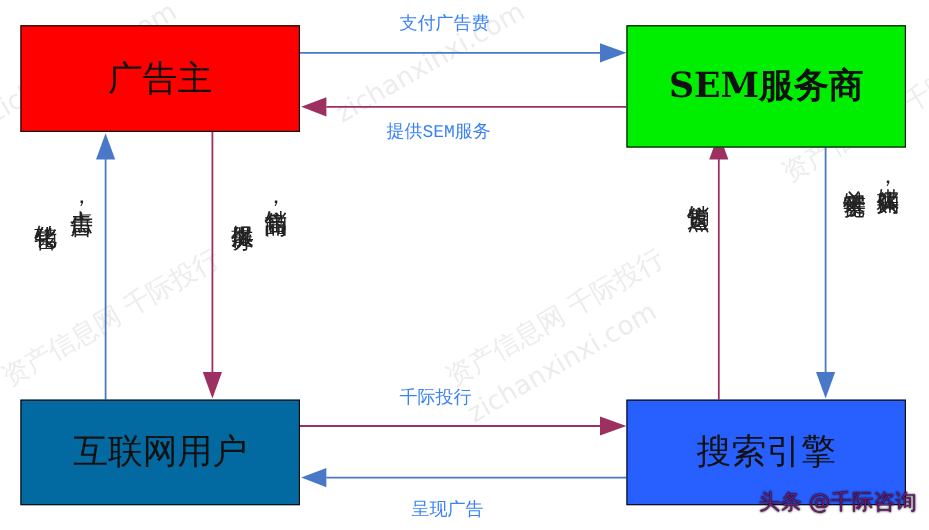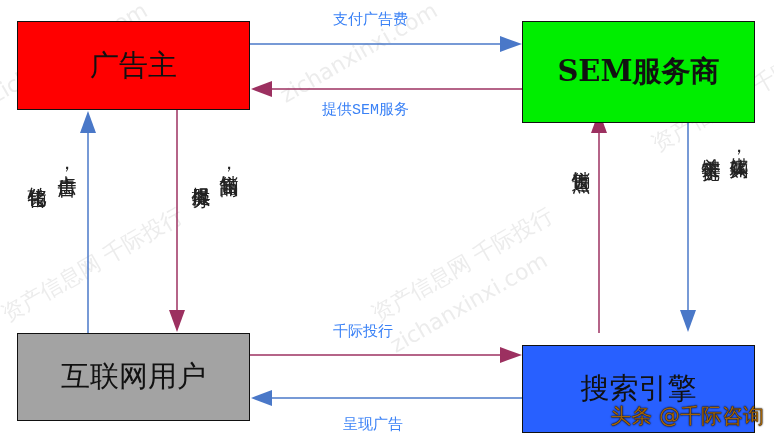--- a/index.html
+++ b/index.html
@@ -2,21 +2,21 @@
 <html><head>
 <meta charset="utf-8">
 <style>
   html,body{margin:0;padding:0;background:#fff;}
   body{width:774px;height:442px;position:relative;overflow:hidden;font-family:"DejaVu Serif","Liberation Serif",serif;}
   .box{position:absolute;border:1.5px solid #111;box-sizing:border-box;display:flex;align-items:center;justify-content:center;font-size:29px;color:#111;}
   .lbl{position:absolute;font-size:15px;color:#3b82f6;white-space:nowrap;}
   .vlbl{position:absolute;font-size:19px;color:#222;writing-mode:vertical-rl;line-height:24px;letter-spacing:1px;}
   svg{position:absolute;left:0;top:0;}
   .wm{position:absolute;color:rgba(180,180,180,0.25);font-size:22px;transform:rotate(-30deg);font-family:"DejaVu Sans",sans-serif;white-space:nowrap;}
-  .credit{position:absolute;right:10px;bottom:12px;font-size:21px;color:#a16207;font-family:"DejaVu Sans",sans-serif;text-shadow:0 0 2px #000,0 0 1px #000;}
+  .credit{position:absolute;right:10px;bottom:12px;font-size:18px;color:#701a75;font-family:"DejaVu Sans",sans-serif;text-shadow:0 0 2px #000,0 0 1px #000;}
 </style>
 </head>
 <body>
 
 <div class="wm" style="left:-20px;top:40px;">zichanxinxi.com</div>
 <div class="wm" style="left:270px;top:40px;">zichanxinxi.com</div>
 <div class="wm" style="left:-10px;top:250px;">资产信息网 千际投行</div>
 <div class="wm" style="left:360px;top:250px;">资产信息网 千际投行</div>
 <div class="wm" style="left:380px;top:290px;">zichanxinxi.com</div>
 <div class="wm" style="left:640px;top:80px;">资产信息网 千际投行</div>
@@ -63,24 +63,24 @@
     <path d="M272,390 L251,398 L272,406 z" fill="#4a78c8"></path>
   </g>
 </svg>
 
 <div class="box" style="left:17px;top:21px;width:233px;height:89px;background:#ff0000;">
   <span>广告主</span>
 </div>
 <div class="box" style="left:522px;top:21px;width:233px;height:102px;background:#00ee00;font-weight:bold;">
   <span>SEM服务商</span>
 </div>
-<div class="box" style="left:17px;top:333px;width:233px;height:88px;background:#a3a3a3;">
+<div class="box" style="left:17px;top:333px;width:233px;height:88px;background:#0369a1;">
   <span>互联网用户</span>
 </div>
-<div class="box" style="left:522px;top:345px;width:233px;height:88px;background:#2860ff;">
+<div class="box" style="left:522px;top:333px;width:233px;height:88px;background:#2860ff;">
   <span>搜索引擎</span>
 </div>
 
 <div class="lbl" style="left:333px;top:10px;">支付广告费</div>
 <div class="lbl" style="left:322px;top:100px;font-family:Liberation Mono, monospace;">提供SEM服务</div>
 <div class="lbl" style="left:333px;top:322px;">千际投行</div>
 <div class="lbl" style="left:343px;top:415px;">呈现广告</div>
 
 <div class="vlbl" style="left:56px;top:160px;">点击广告，</div>
 <div class="vlbl" style="left:26px;top:172px;">转化销售</div>

